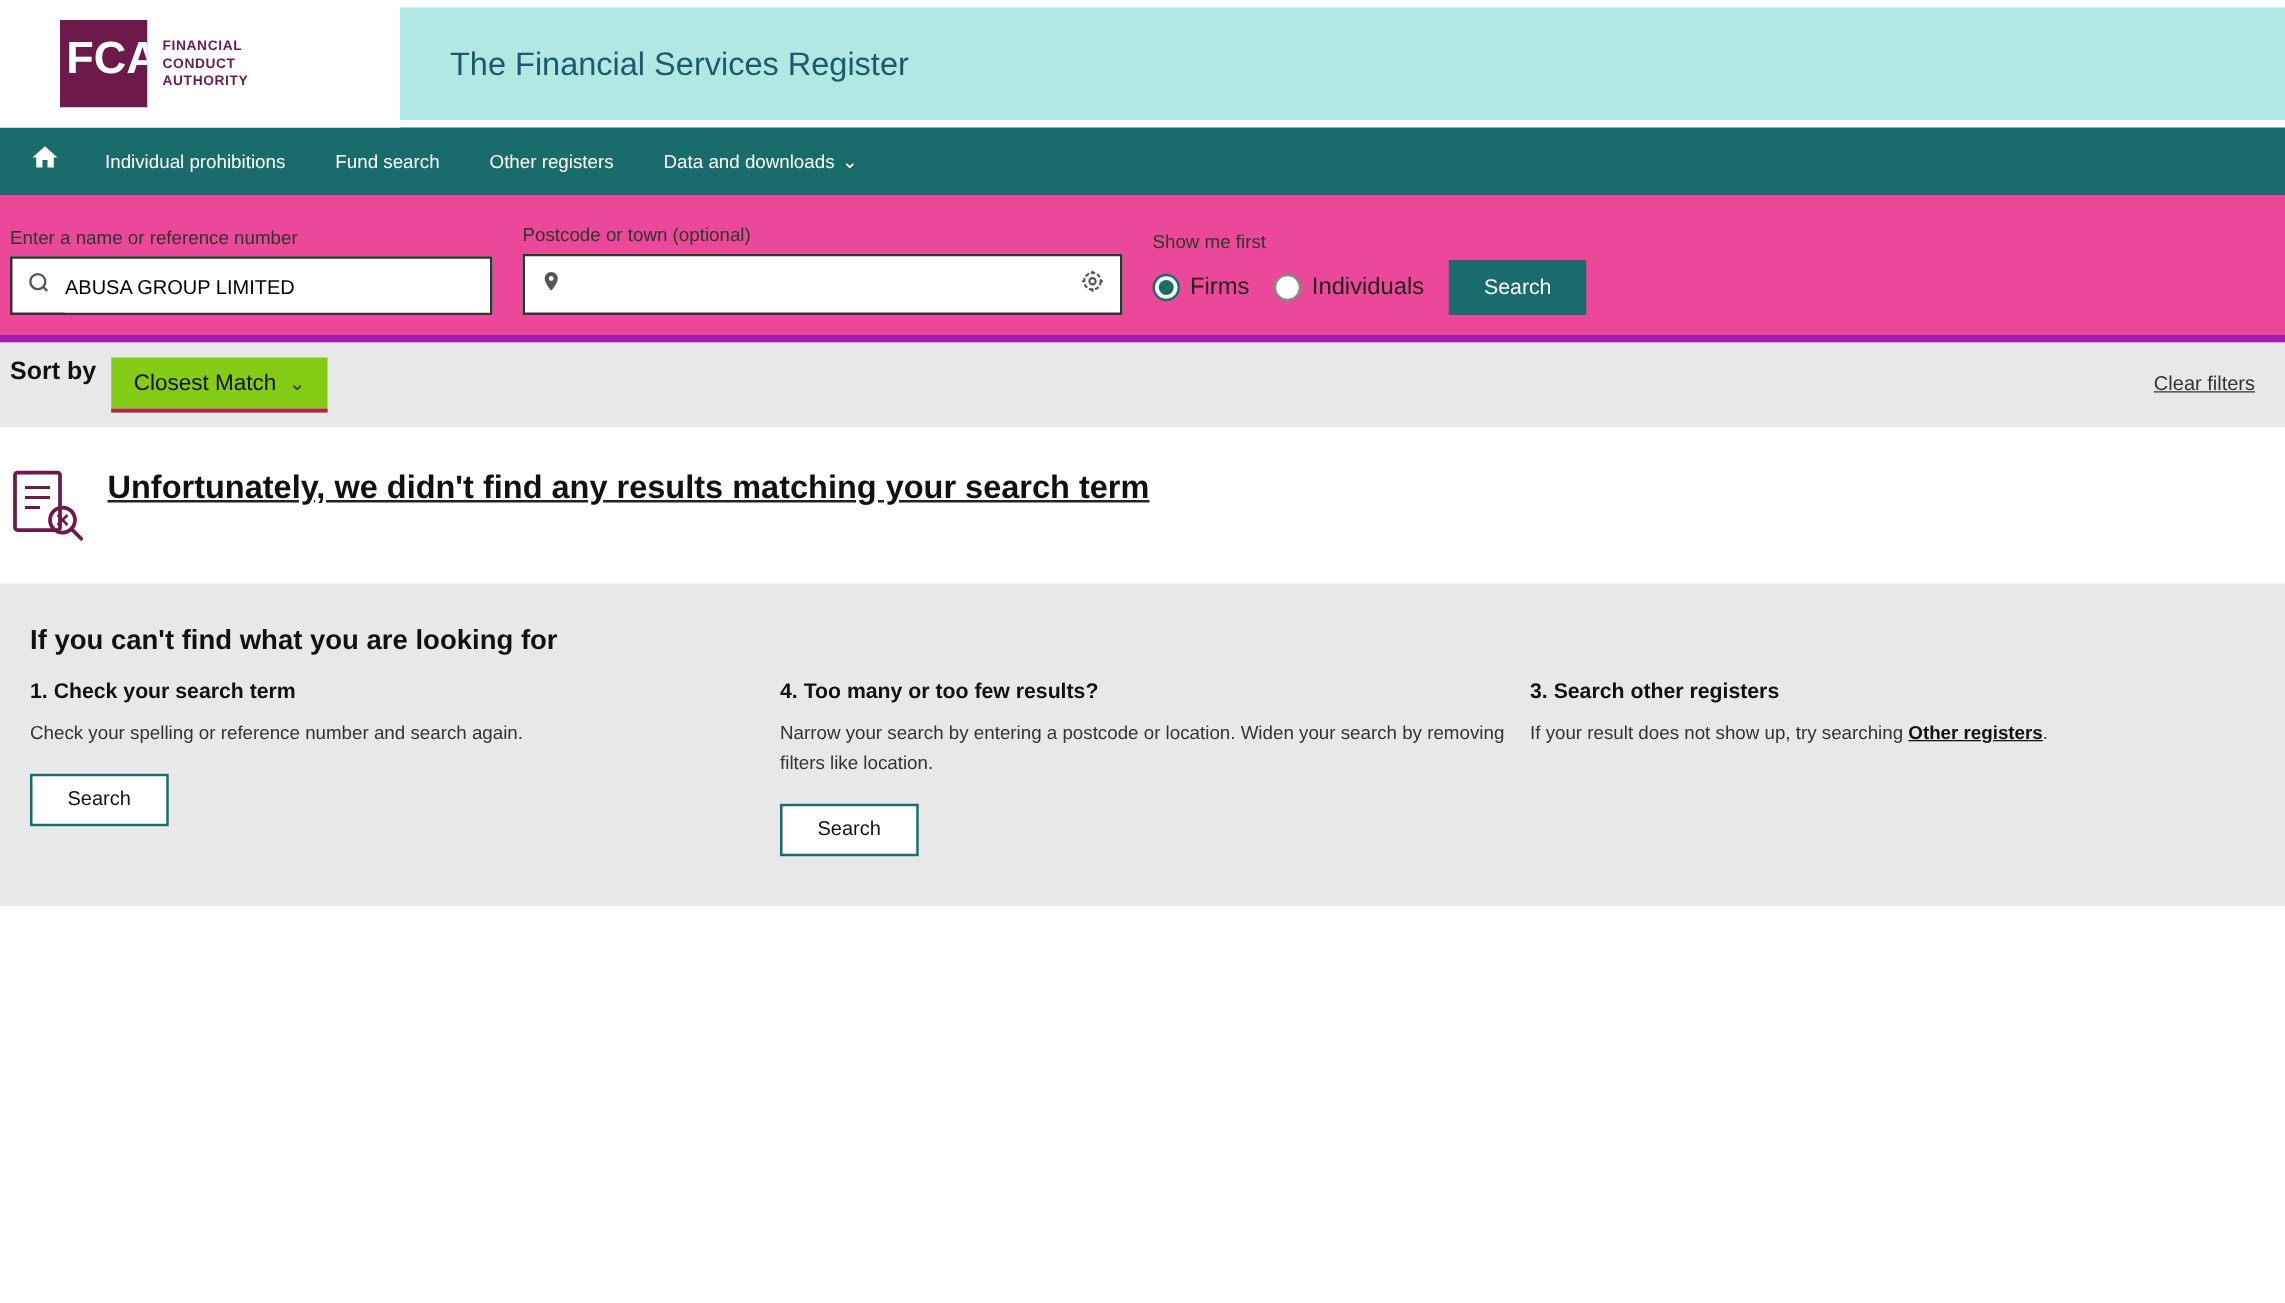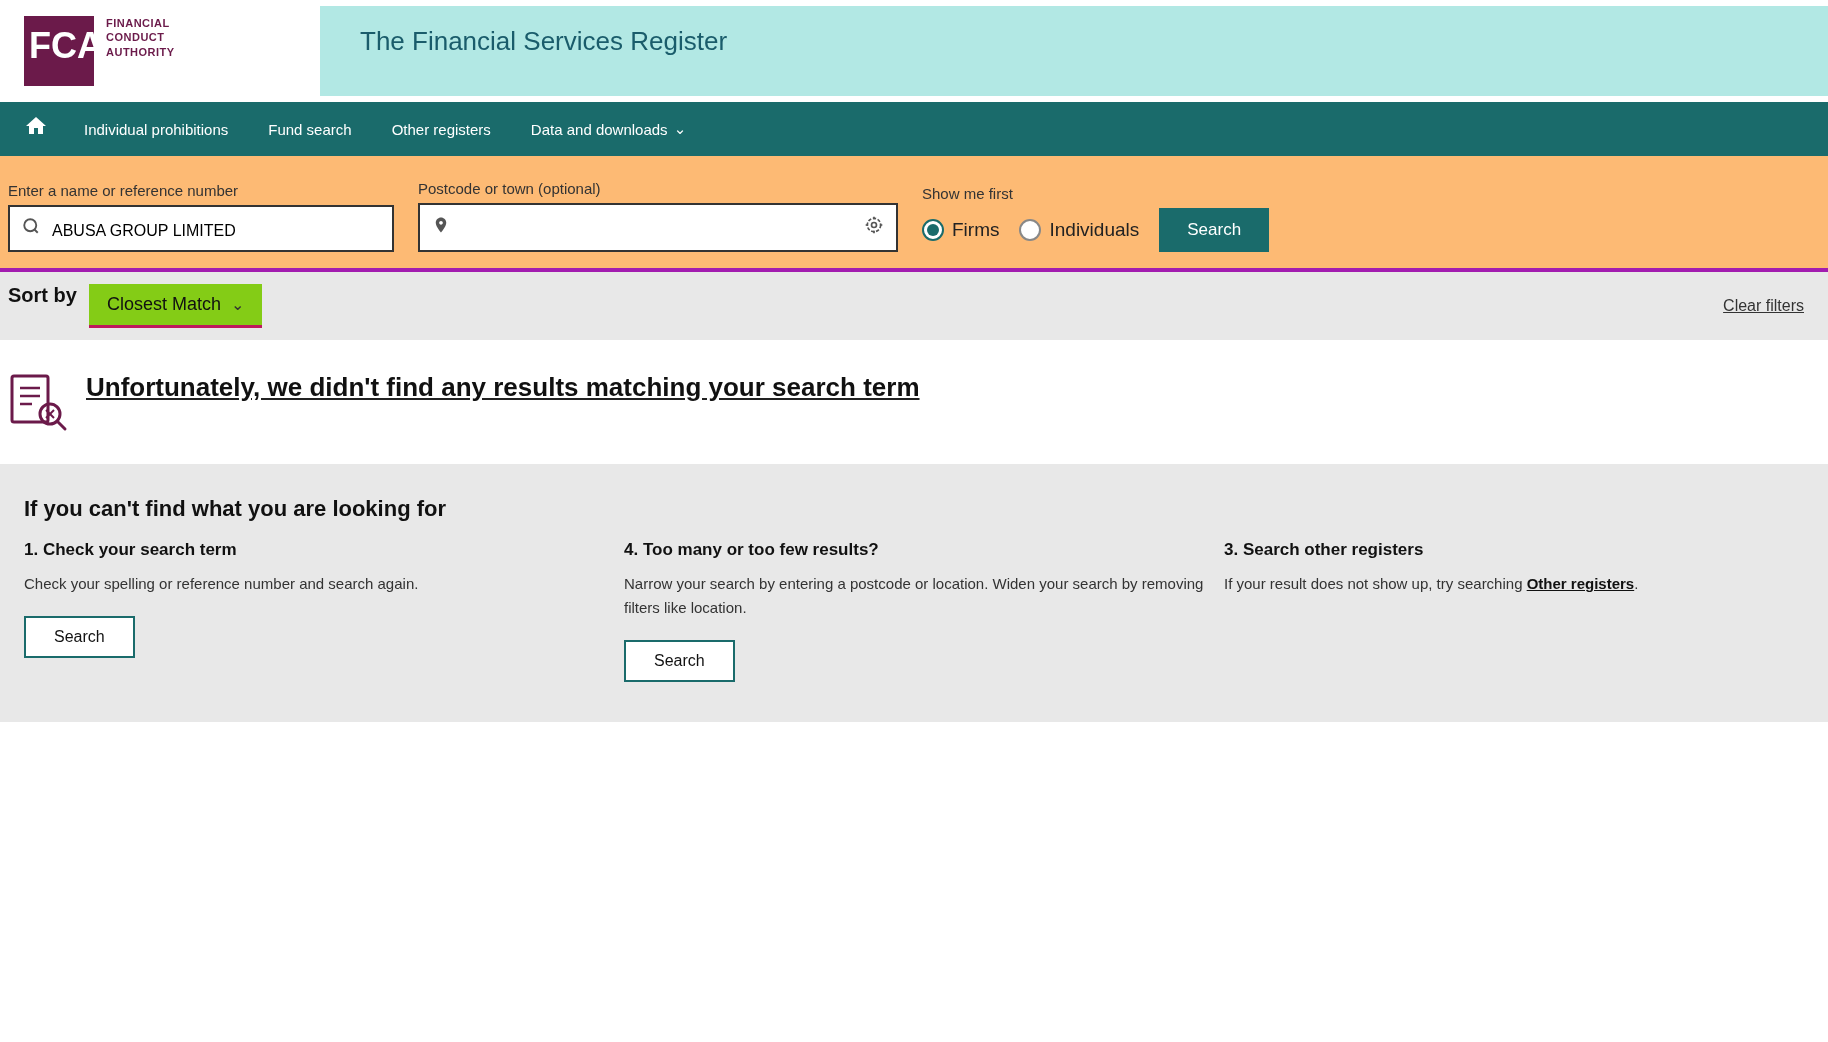--- a/index.html
+++ b/index.html
@@ -15,37 +15,38 @@
     }
     .logo-section {
       background: #fff;
       padding: 16px 24px;
       display: flex;
       align-items: center;
       min-width: 320px;
     }
     .logo-box {
       display: flex;
-      align-items: flex-start;
+      align-items: center;
       gap: 12px;
+      margin-left: 24px;
     }
     .logo-text {
       font-size: 13px;
       font-weight: bold;
       color: #6b1a4a;
       line-height: 1.3;
       text-transform: uppercase;
     }
     .header-title-section {
       background: #b2e8e4;
       flex: 1;
       padding: 20px 40px;
       min-height: 90px;
       display: flex;
-      align-items: flex-start;
+      align-items: center;
     }
     .header-title {
       font-size: 26px;
       color: #1a5c6b;
       font-weight: normal;
     }
 
     
     .nav-bar {
       background: #1a6b6b;
@@ -68,22 +69,22 @@
       white-space: nowrap;
       text-decoration: none;
       display: flex;
       align-items: center;
       gap: 6px;
     }
 
     
     .search-area {
       padding: 24px 24px 16px 8px;
-      background: #fdba74;
-      border-bottom: 4px solid #a21caf;
+      background: #ec4899;
+      border-bottom: 6px solid #a21caf;
     }
     .search-row {
       display: flex;
       align-items: flex-end;
       gap: 24px;
       flex-wrap: wrap;
     }
     .search-field-group {
       display: flex;
       flex-direction: column;

